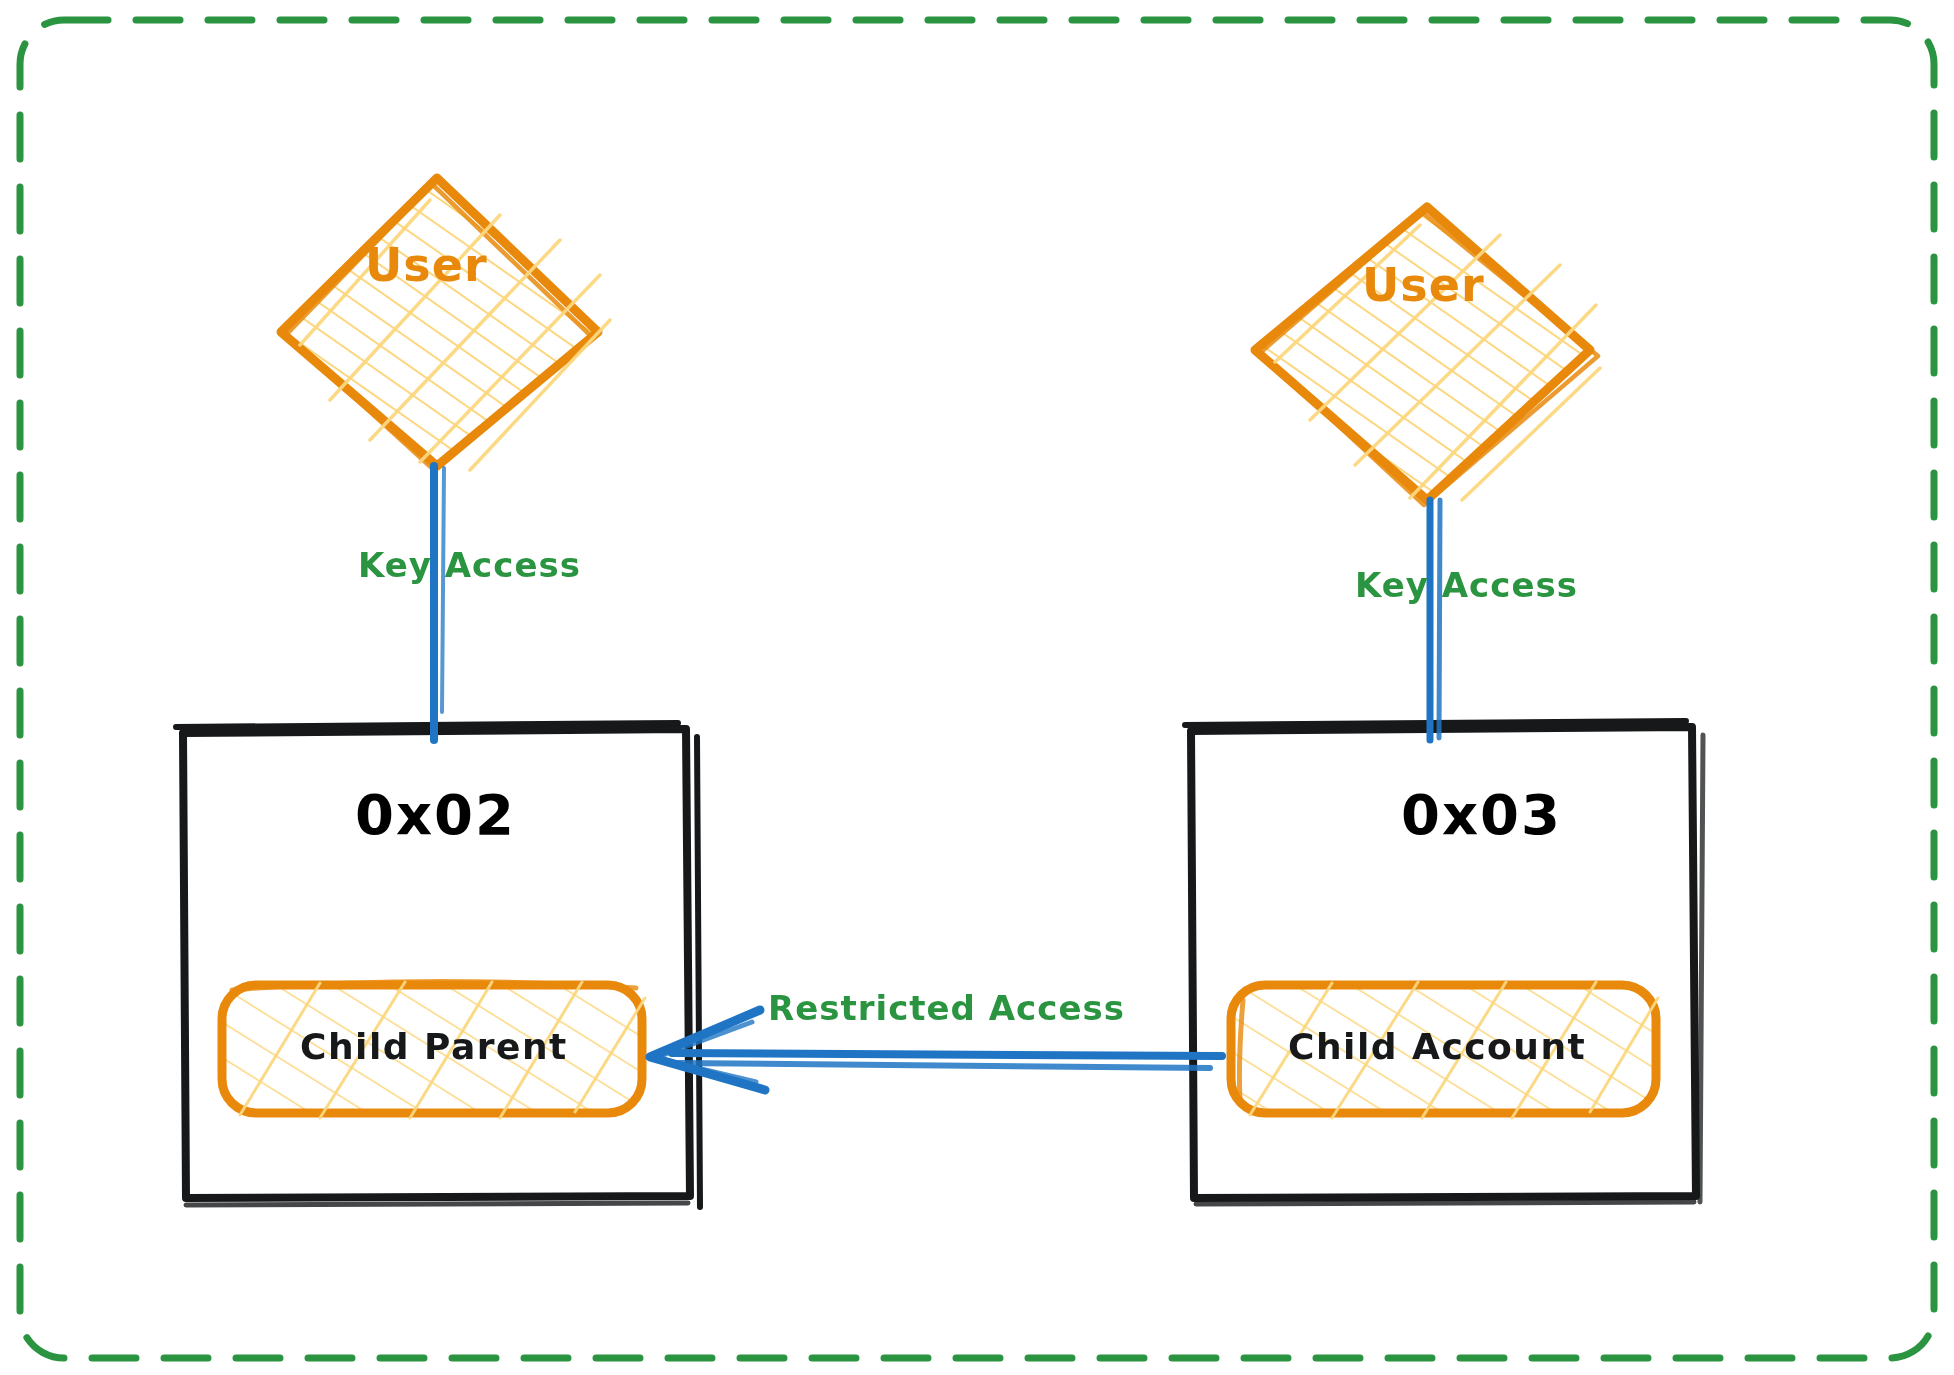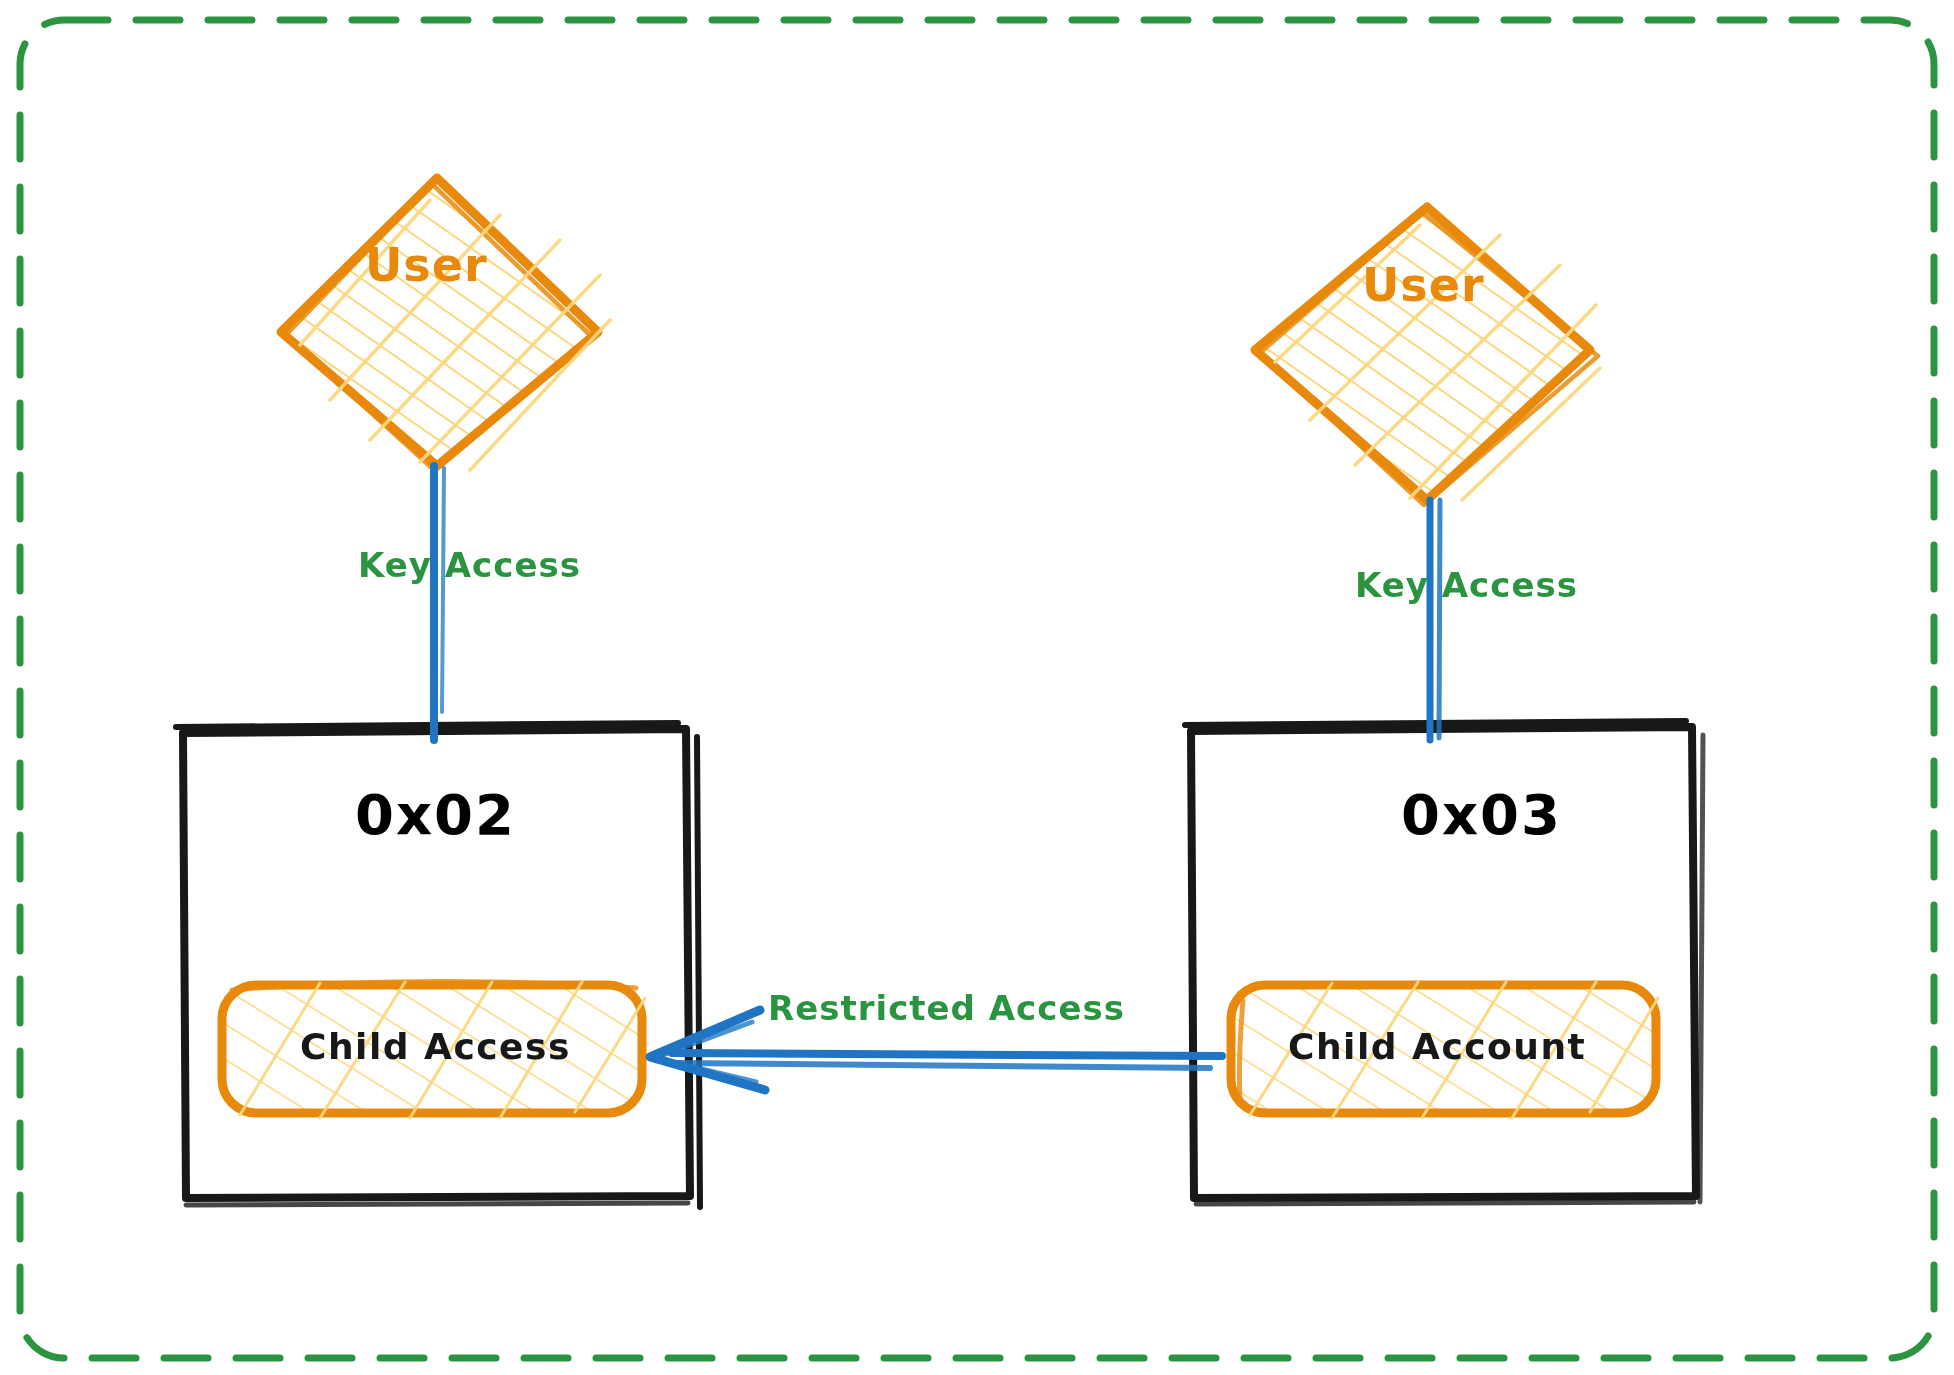--- a/index.html
+++ b/index.html
@@ -169,19 +169,19 @@
   <div class="label node-text-orange" style="left:1362px; top:258px;">User</div>
 
   <div class="label edge-label" style="left:358px; top:545px;">Key Access</div>
 
   <div class="label edge-label" style="left:1355px; top:565px;">Key Access</div>
 
   <div class="label node-text-black" style="left:355px; top:782px;">0x02</div>
 
   <div class="label node-text-black" style="left:1367px; top:782px;margin-left:34px;">0x03</div>
 
-  <div class="label node-text-inner" style="left:300px; top:1026px;">Child Access</div>
+  <div class="label node-text-inner" style="left:300px; top:1026px;">Child Parent</div>
 
   <div class="label node-text-inner" style="left:1288px; top:1026px;">Child Account</div>
 
   <div class="label edge-label" style="left:768px; top:988px;">Restricted Access</div>
 
 </div>
 
 </body></html>

